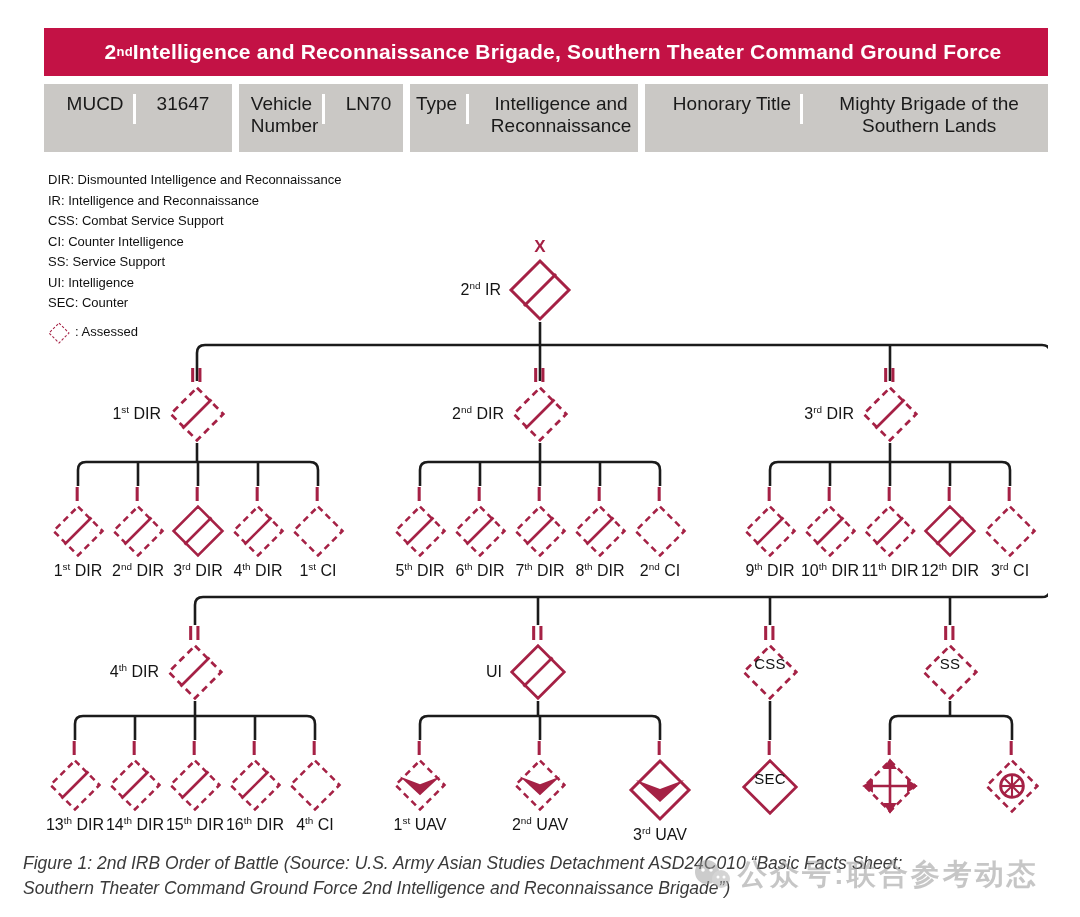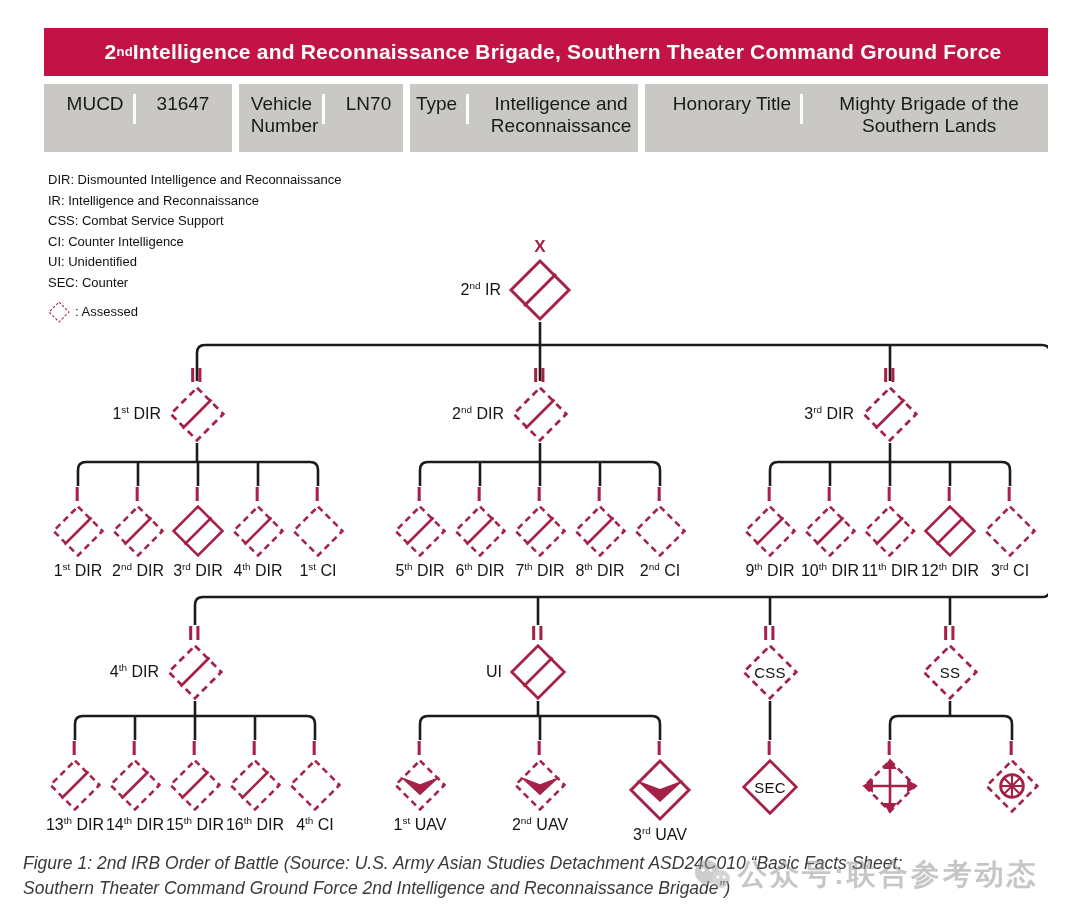--- a/index.html
+++ b/index.html
@@ -35,21 +35,21 @@
         transform:translateX(-50%);}
   .ech{color:#a52145;font-weight:bold;font-size:21px;height:16px;line-height:16px;
        letter-spacing:1.5px;margin-bottom:2px;text-align:center;}
   .ech.x{font-size:17px;height:18px;line-height:18px;letter-spacing:0;}
   .dia{color:#a52145;display:block;}
   .dash{stroke-dasharray:7.5 5.2;}
   .lbl{font-size:16px;color:#141414;white-space:nowrap;margin-top:4px;}
   .side-lbl{position:absolute;right:100%;margin-right:7px;top:47px;transform:translateY(-50%);
             white-space:nowrap;font-size:16px;color:#141414;}
   .side-lbl.t52{top:52px;}
-  .ovl{position:absolute;top:47px;left:50%;transform:translate(-50%,-50%);
+  .ovl{position:absolute;top:38px;left:50%;transform:translate(-50%,-50%);
        font-size:15px;color:#111;letter-spacing:.3px;}
 
   
   .caption{position:absolute;left:23px;top:851px;width:1044px;font-size:17.5px;
            font-style:italic;color:#3a3a3a;line-height:25px;}
   .wm{position:absolute;left:693px;top:855px;display:flex;align-items:center;gap:7px;
       opacity:.5;pointer-events:none;}
   .wm-text{font-size:29px;color:#8f8f8f;letter-spacing:3px;font-weight:bold;
            font-family:Liberation Sans, sans-serif;}
 </style>
@@ -104,21 +104,22 @@
       <div class="isep"></div>
       <div class="ival" style="max-width:210px">Mighty Brigade of the Southern Lands</div>
     </div>
   </div>
 
   <div class="legend">
     <div>DIR: Dismounted Intelligence and Reconnaissance</div>
     <div>IR: Intelligence and Reconnaissance</div>
     <div>CSS: Combat Service Support</div>
     <div>CI: Counter Intelligence</div>
-    <div>UI: Unidentified</div>
+    <div>SS: Service Support</div>
+    <div>UI: Intelligence</div>
     <div>SEC: Counter</div>
     <div class="assessed">
       <svg width="22" height="22" viewBox="0 0 64 64">
           <use href="#p-d" class="dash" stroke-width="5"></use>
         </svg>
       <span>: Assessed</span>
     </div>
   </div>
 
   <svg class="lines" width="1080" height="917">

